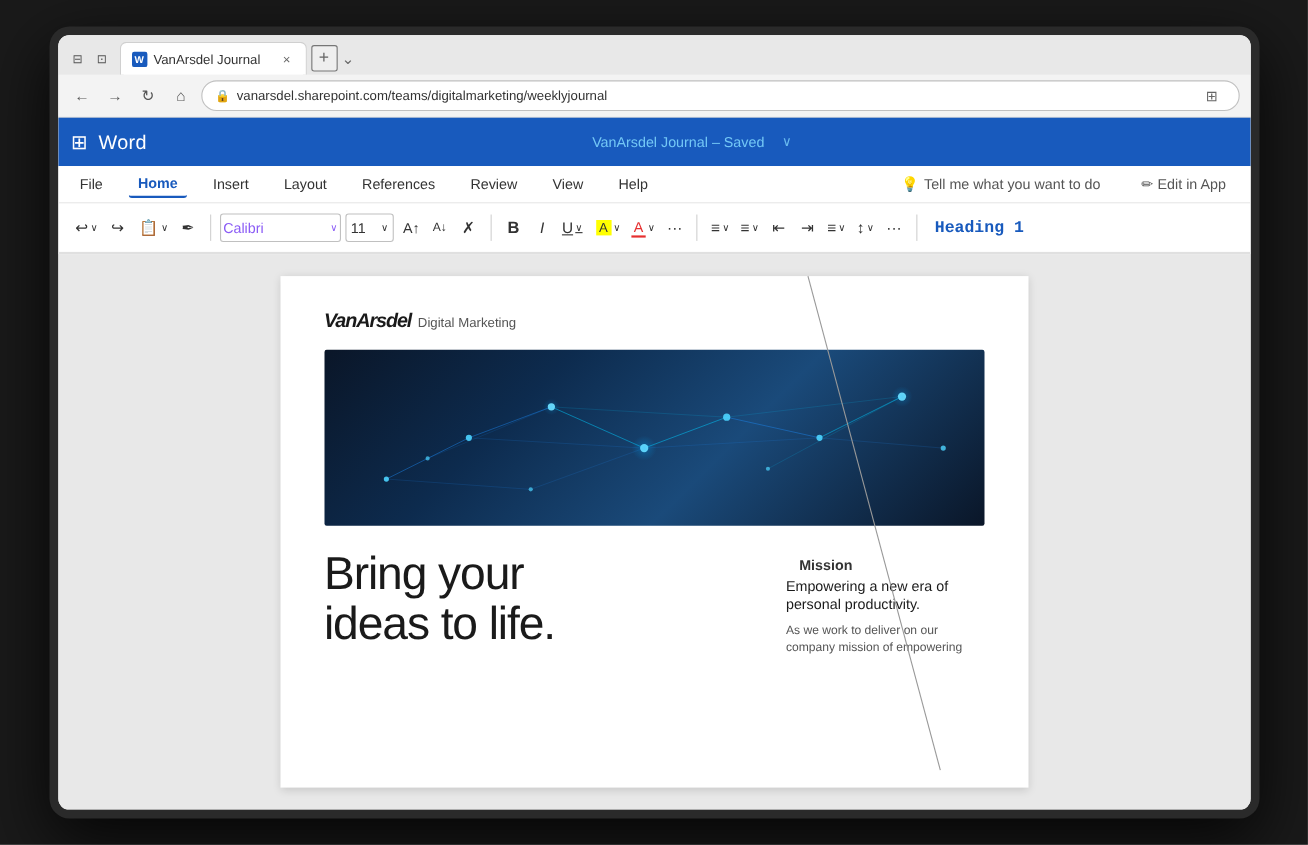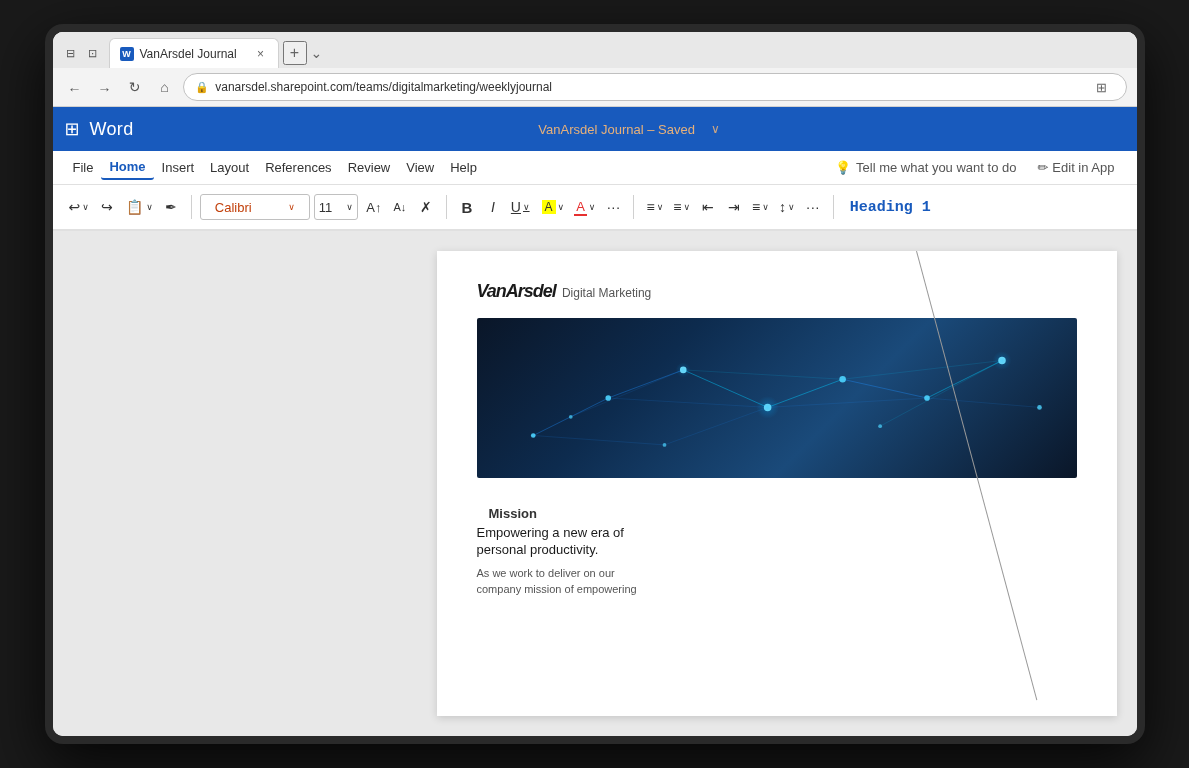--- a/index.html
+++ b/index.html
@@ -219,21 +219,21 @@
       color: white;
       font-size: 18px;
       font-weight: 400;
       letter-spacing: 0.3px;
       text-align: right;
     }
 
     .word-doc-title {
       flex: 1;
       text-align: center;
-      color: #fdba74;
+      color: #7dd3fc;
       font-size: 14px;
       display: flex;
       align-items: center;
       justify-content: center;
       gap: 16px;
     }
 
     .word-doc-saved {
       font-size: 13px;
       opacity: 0.9;
@@ -245,21 +245,21 @@
     }
 
     
     .ribbon-menu-bar {
       background: #fff;
       border-bottom: 1px solid #e0e0e0;
       display: flex;
       align-items: center;
       padding: 0 12px;
       height: 34px;
-      gap: 0;
+      gap: 16px;
       flex-shrink: 0;
     }
 
     .menu-item {
       padding: 4px 8px;
       font-size: 13px;
       color: #333;
       cursor: pointer;
       border-radius: 3px;
       position: relative;
@@ -333,23 +333,23 @@
       width: 1px;
       height: 24px;
       background: #d0d0d0;
       margin: 0 4px;
     }
 
     .font-selector {
       height: 26px;
       border: 1px solid #c0c0c0;
       border-radius: 3px;
-      padding: 0 14px;
-      font-size: 13px;
-      color: #c2410c;
+      padding: 0 2px;
+      font-size: 13px;
+      color: #8b5cf6;
       background: #fff;
       cursor: pointer;
       min-width: 110px;
       display: flex;
       align-items: center;
       justify-content: space-between;
     }
 
     .font-size-selector {
       height: 26px;
@@ -378,21 +378,21 @@
       cursor: pointer;
       font-family: Liberation Mono, monospace;
     }
 
     
     .document-area {
       flex: 1;
       background: #e8e8e8;
       overflow: hidden;
       display: flex;
-      justify-content: flex-end;
+      justify-content: center;
       padding: 20px;
     }
 
     .document-page {
       background: #fff;
       width: 680px;
       height: 100%;
       box-shadow: 0 2px 8px rgba(0,0,0,0.15);
       overflow: hidden;
       position: relative;
@@ -702,20 +702,26 @@
             <circle cx="430" cy="110" r="2" fill="#4dd4ff" opacity="0.7"></circle>
             <circle cx="600" cy="90" r="2.5" fill="#4dd4ff" opacity="0.8"></circle>
 
             <circle cx="310" cy="90" r="12" fill="url(#glow1)" opacity="0.4"></circle>
             <circle cx="560" cy="40" r="10" fill="url(#glow1)" opacity="0.35"></circle>
             <circle cx="220" cy="50" r="8" fill="url(#glow1)" opacity="0.3"></circle>
           </svg>
         </div>
 
         <div class="doc-content-row">
+          <div class="doc-main-text">
+            <div class="doc-headline">
+              <div>Bring your</div>
+              <div>ideas to life.</div>
+            </div>
+          </div>
           <div class="doc-sidebar-text">
             <div class="doc-mission-label">Mission</div>
             <div class="doc-mission-headline">Empowering a new era of personal productivity.</div>
             <div class="doc-mission-body">As we work to deliver on our company mission of empowering</div>
           </div>
         </div>
 
         <div class="diagonal-line"></div>
       </div>
     </div>

